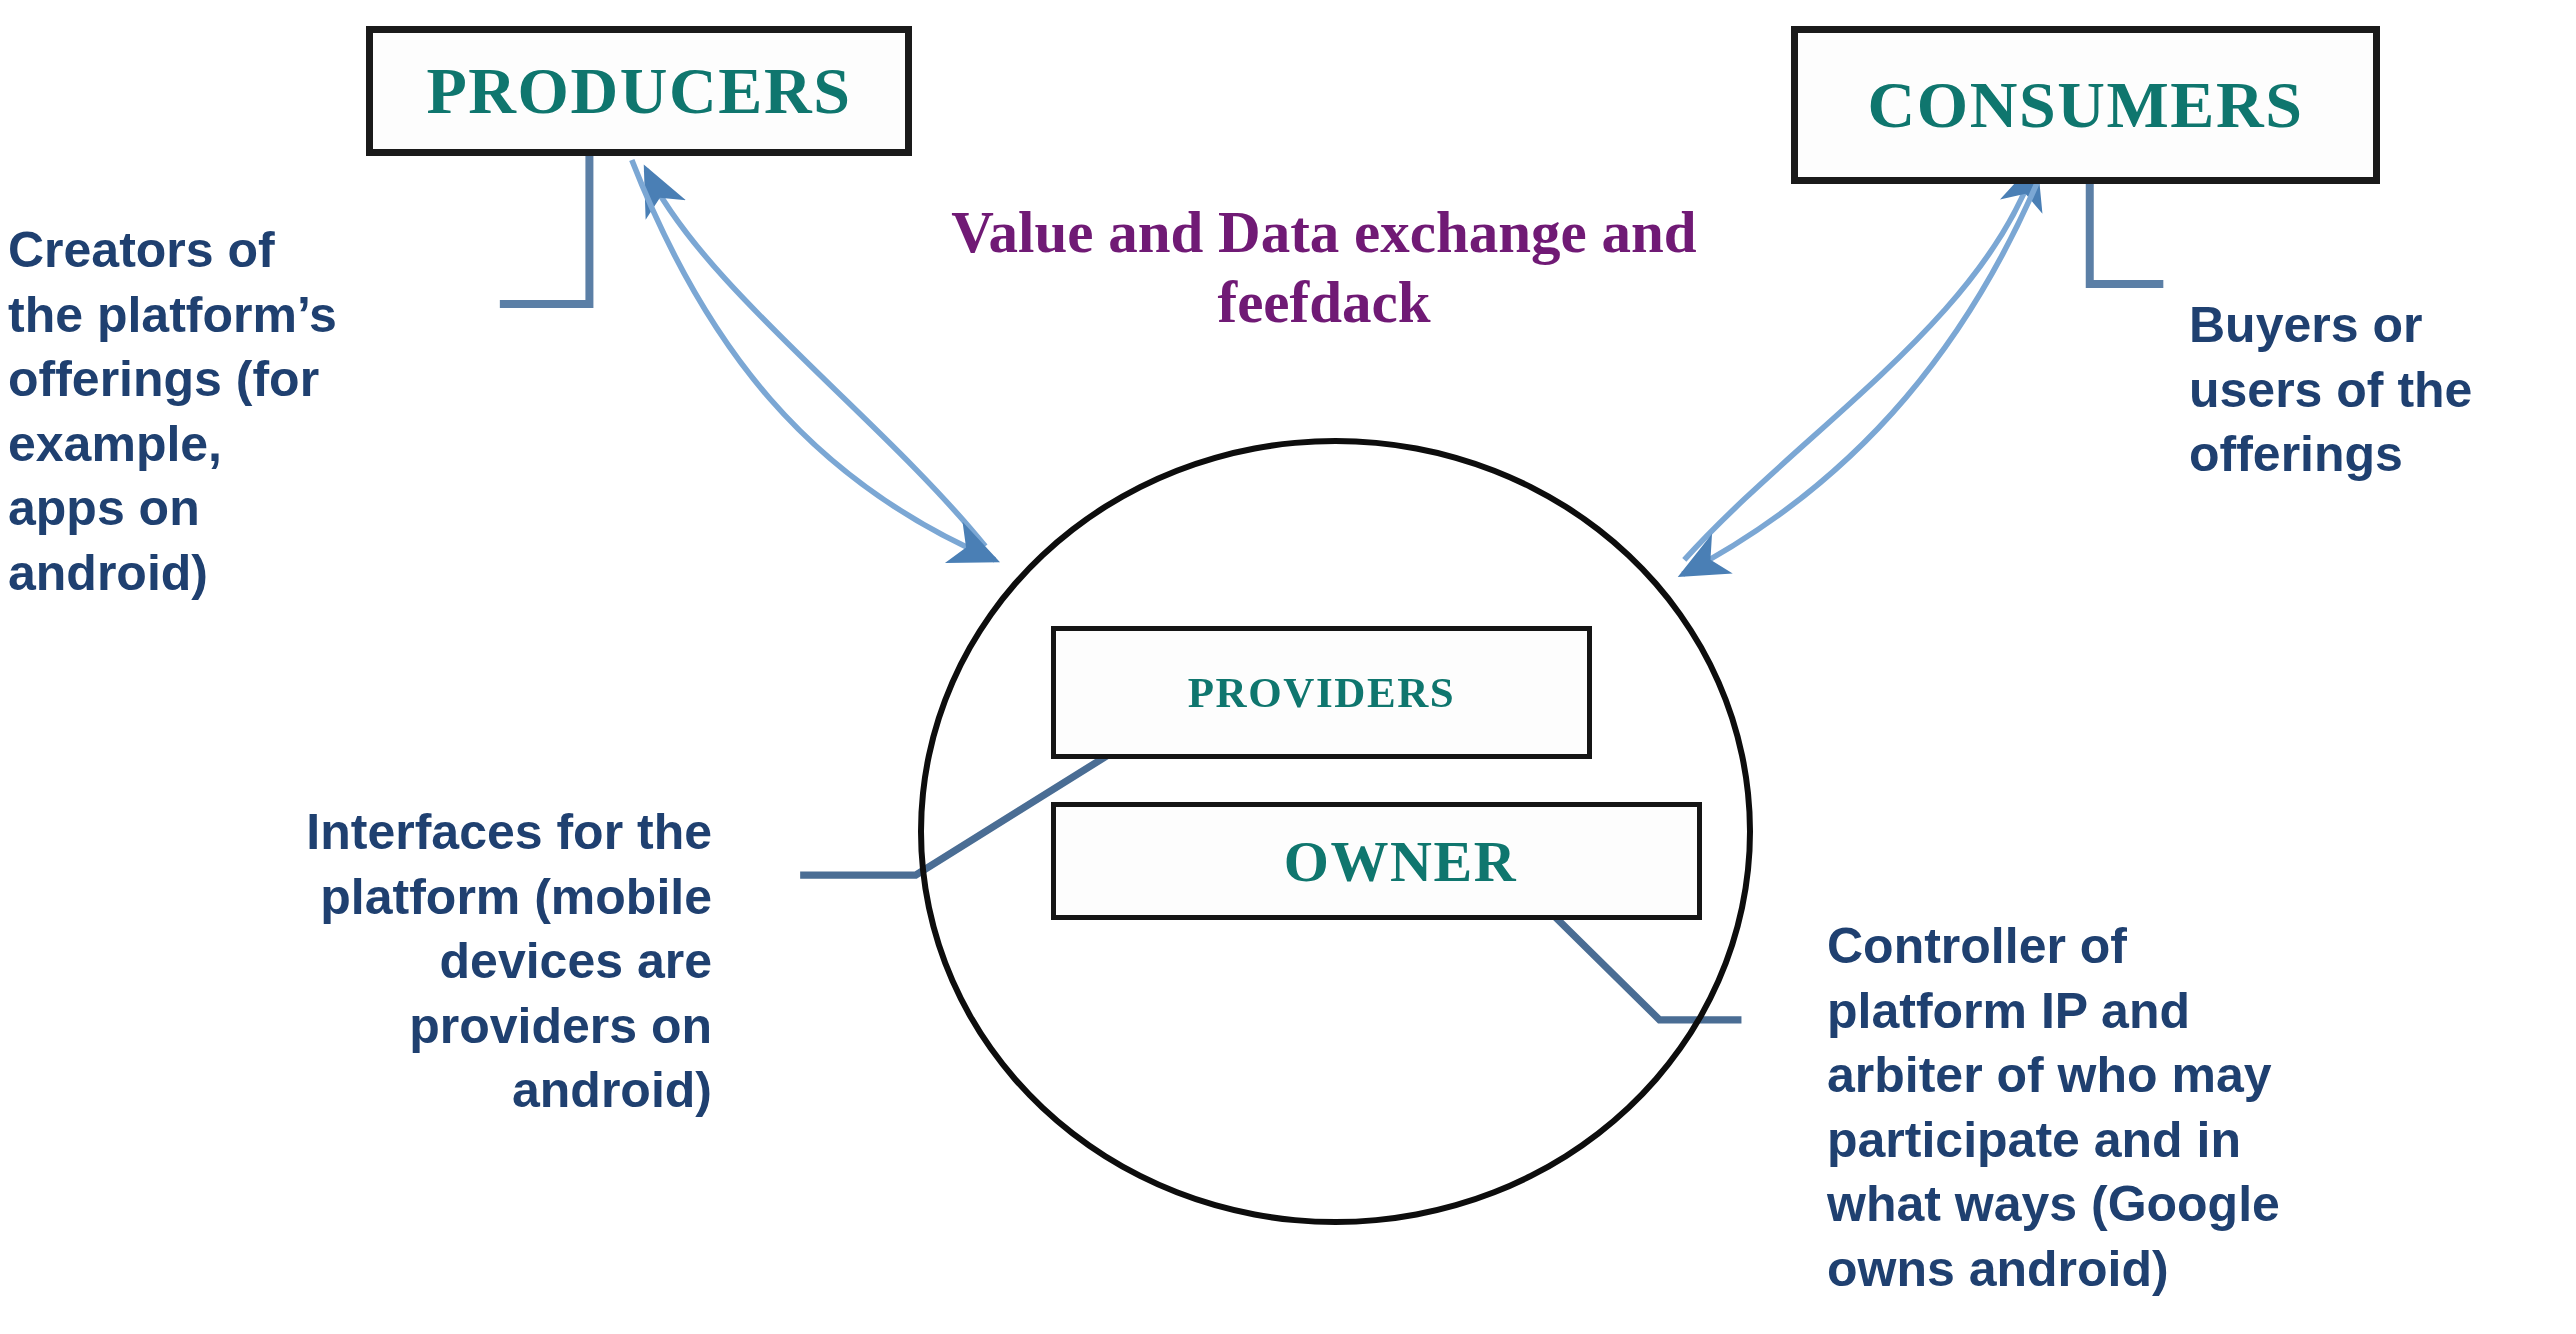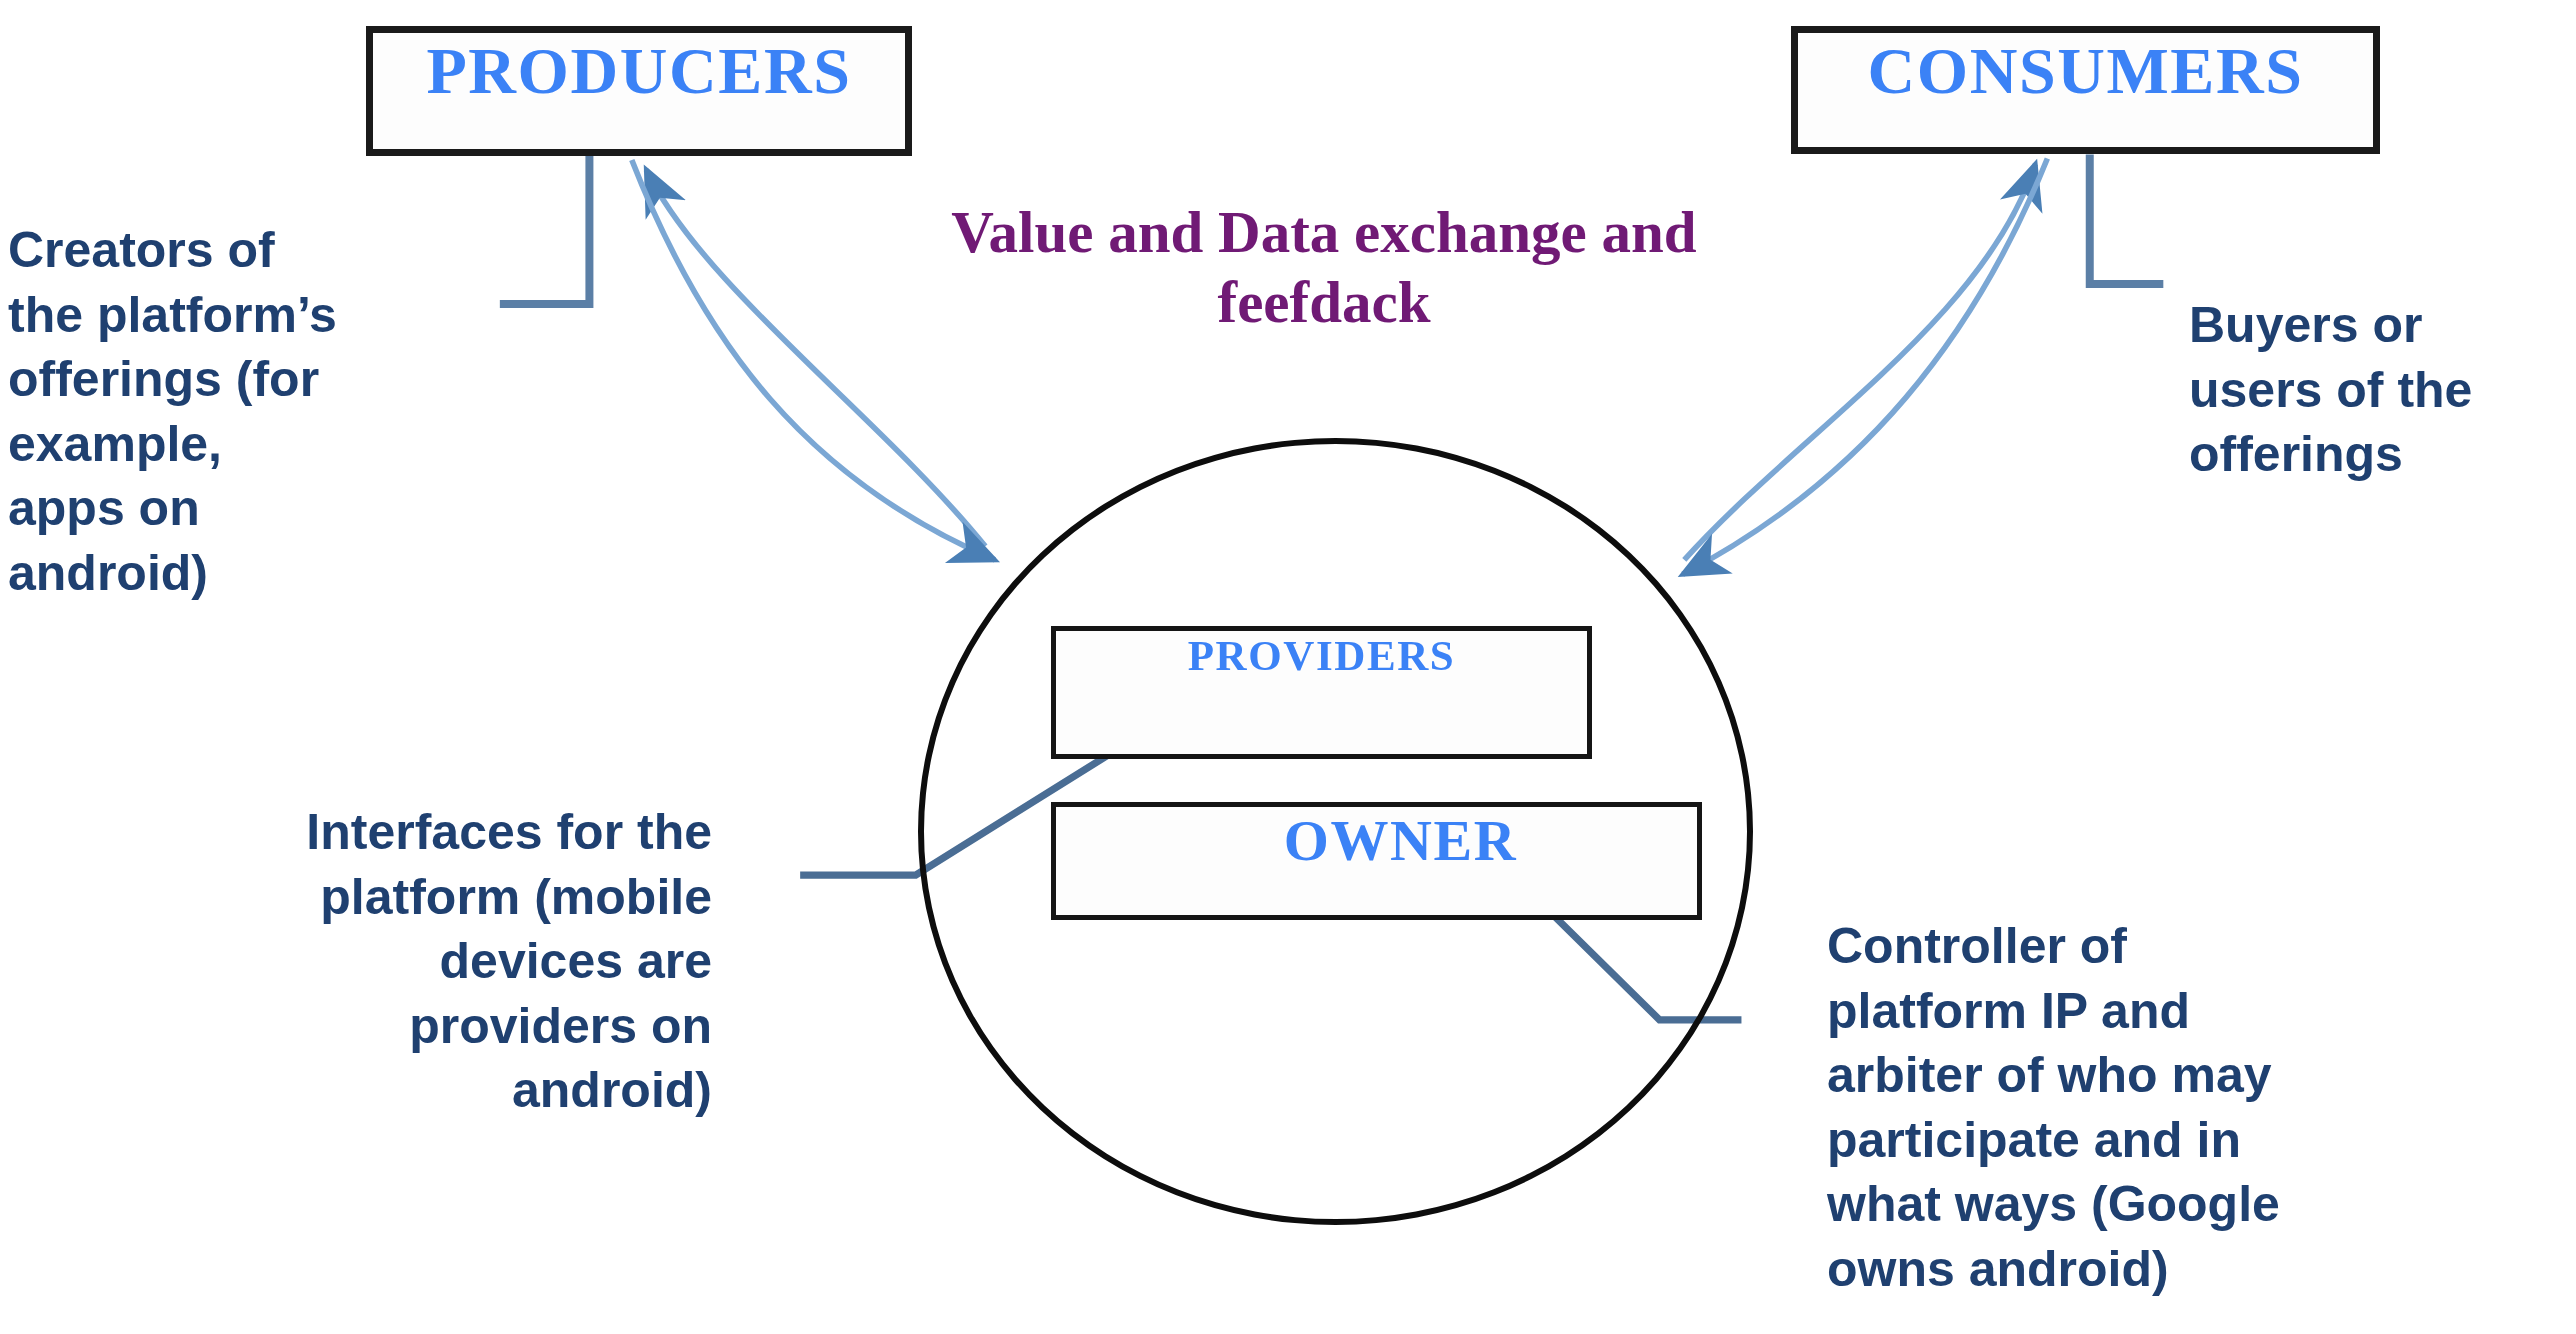--- a/index.html
+++ b/index.html
@@ -22,35 +22,36 @@
     height: 1335px;
     pointer-events: none;
   }
 
   
   .node-box {
     position: absolute;
     box-sizing: border-box;
     background: #fdfdfd;
     display: flex;
+    align-items: center;
     justify-content: center;
     font-family: "Liberation Serif", serif;
     font-weight: bold;
-    color: #3b82f6;
+    color: #0f766e;
     letter-spacing: 1.6px;
   }
   #producers-box {
     left: 366px; top: 26px;
     width: 546px; height: 130px;
     border: 7.2px solid #1a1a1a;
     font-size: 66px;
   }
   #consumers-box {
     left: 1791px; top: 26px;
-    width: 589px; height: 128px;
+    width: 589px; height: 158px;
     border: 7.2px solid #1a1a1a;
     font-size: 66px;
   }
   #providers-box {
     left: 1051px; top: 626px;
     width: 541px; height: 133px;
     border: 5.6px solid #151515;
     font-size: 43px;
   }
   #owner-box {

